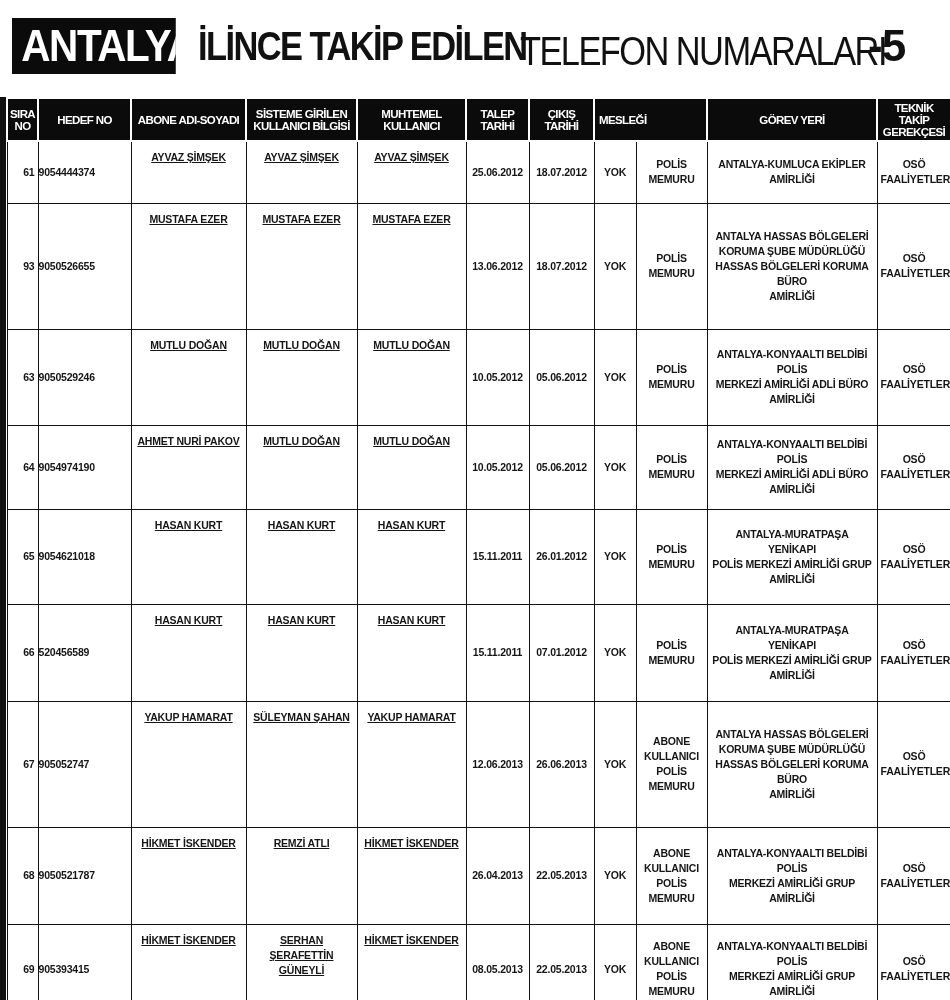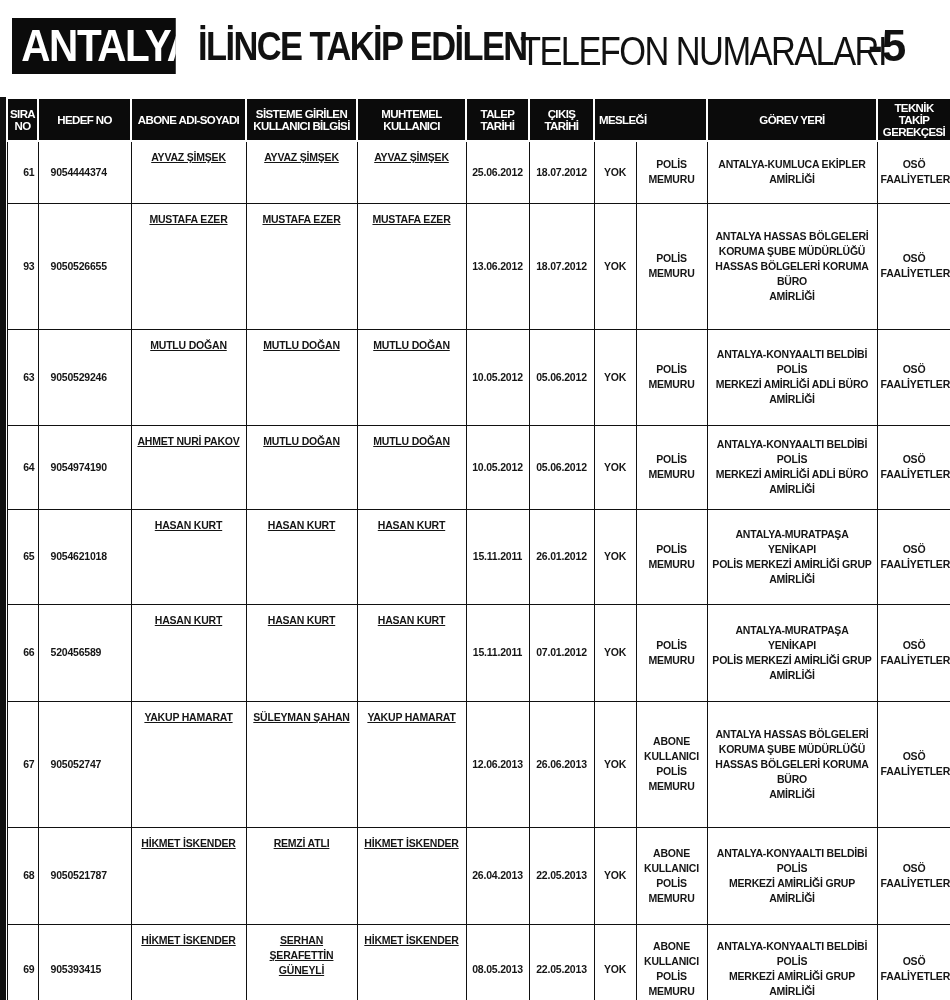--- a/index.html
+++ b/index.html
@@ -41,21 +41,21 @@
     text-align: center; vertical-align: middle; letter-spacing: -0.6px;
     font-family: "Liberation Sans", sans-serif;
   }
   td {
     border: 1.5px solid #111; font-size: 10.5px; text-align: center; vertical-align: middle;
     padding: 2px 3px; line-height: 15px; font-weight: 700; color: #151515;
     letter-spacing: -0.2px;
   }
   td.top { vertical-align: top; padding-top: 8px; text-decoration: underline; }
   td.no { text-align: right; padding-left: 6px; }
-  td.hedef { text-align: left; padding-left: 12px; margin-left: 34px; }
+  td.hedef { text-align: left; padding-left: 0; margin-left: 34px; }
   .cell-line { display: block; }
 </style>
 </head>
 <body>
 
 <div class="title-bar">
   <span class="title-box">ANTALYA</span>
   <span class="title-wrap">
     <span class="title-bold">İLİNCE TAKİP EDİLEN</span>
   </span>

